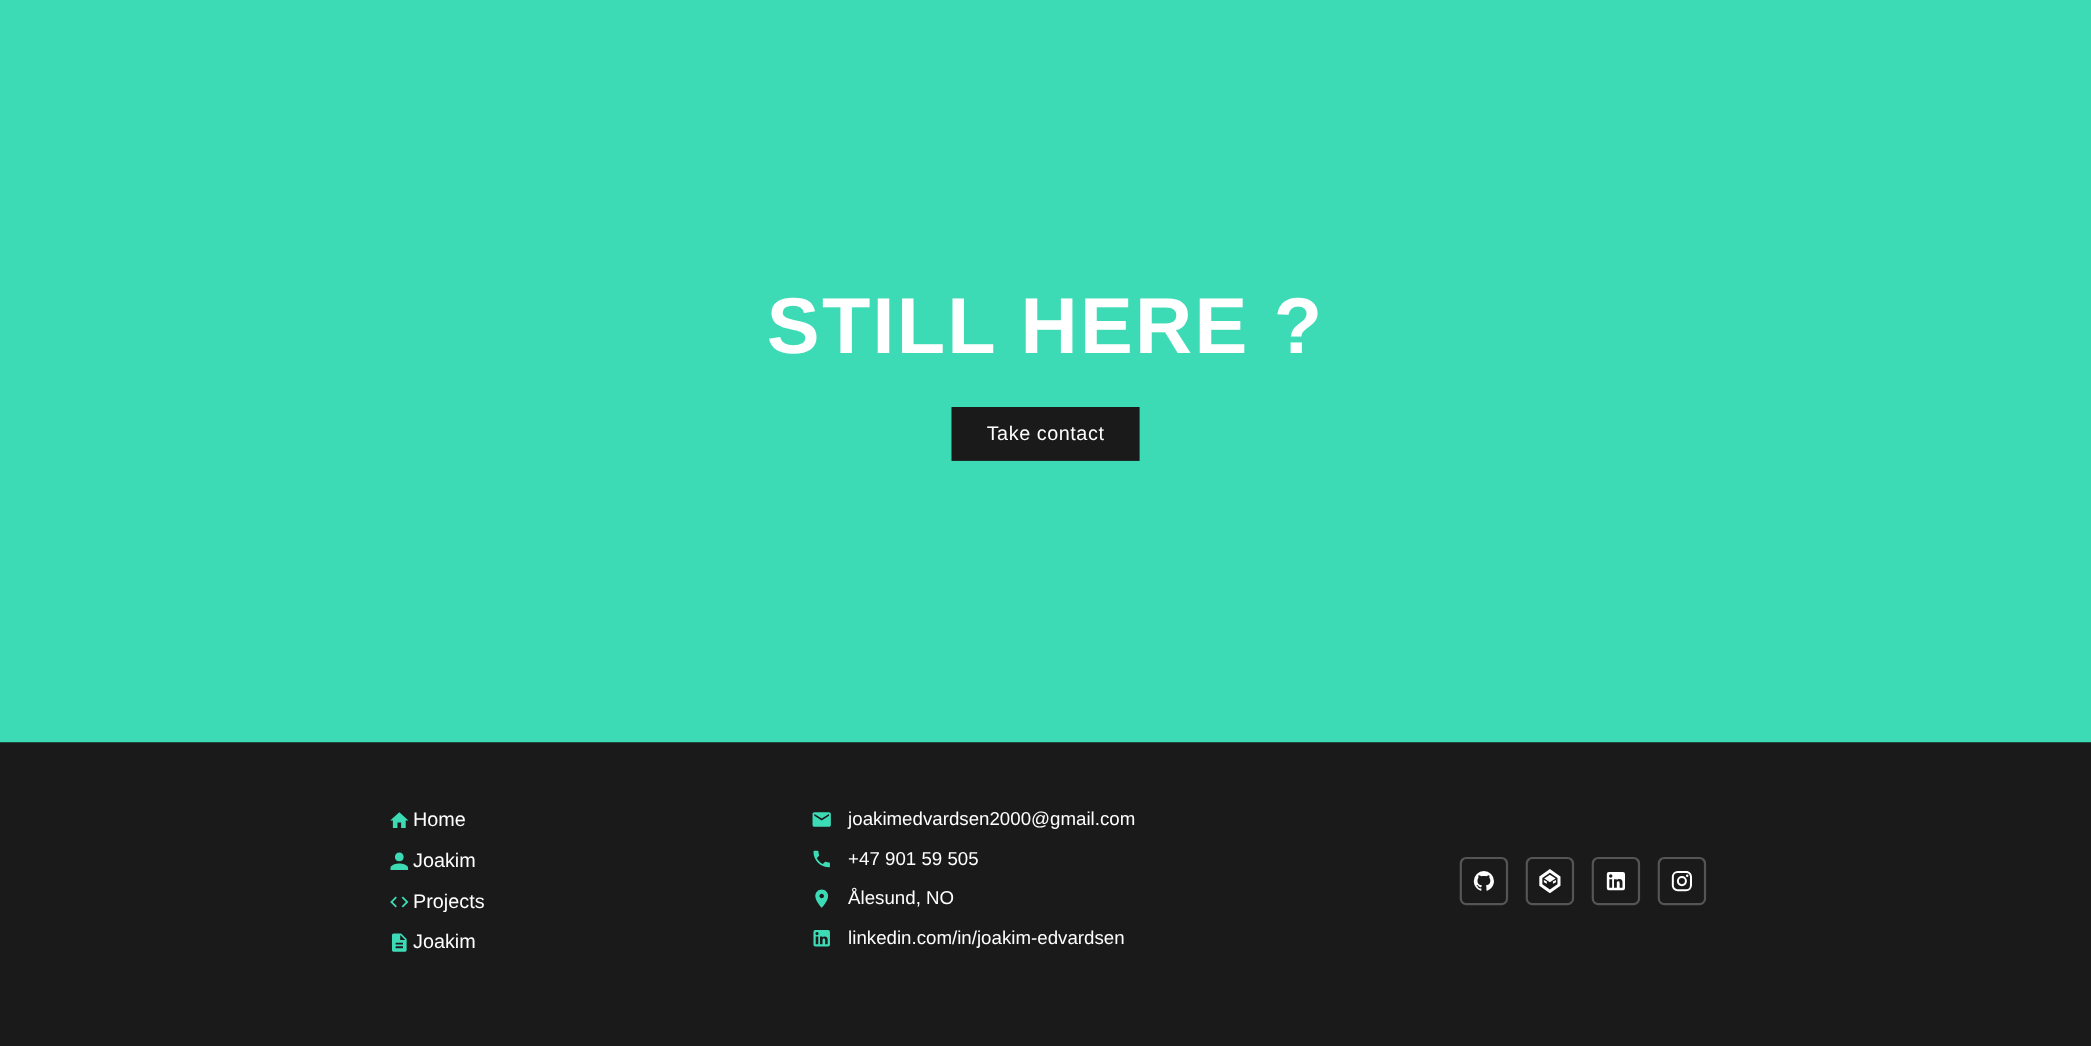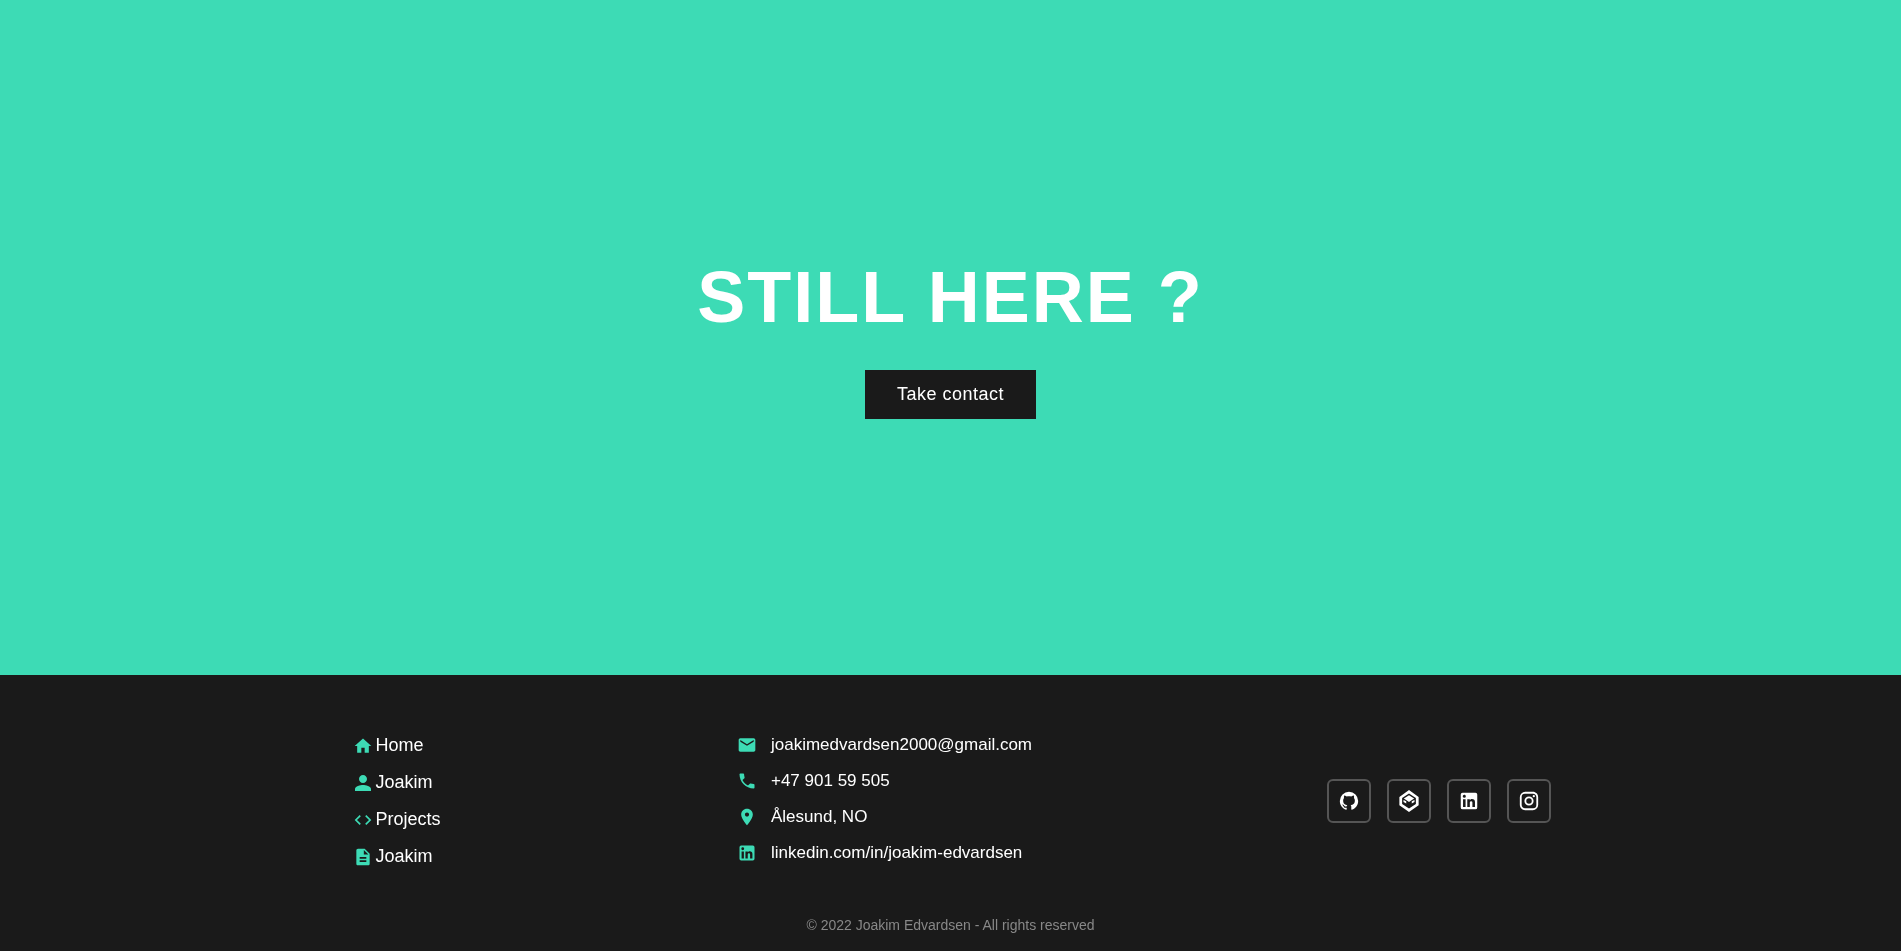--- a/index.html
+++ b/index.html
@@ -261,16 +261,13 @@
         <div class="social-icon-box" title="Instagram">
           <svg class="social-svg" viewBox="0 0 24 24" xmlns="http://www.w3.org/2000/svg">
             <path d="M7.8 2h8.4C19.4 2 22 4.6 22 7.8v8.4a5.8 5.8 0 0 1-5.8 5.8H7.8C4.6 22 2 19.4 2 16.2V7.8A5.8 5.8 0 0 1 7.8 2m-.2 2A3.6 3.6 0 0 0 4 7.6v8.8C4 18.39 5.61 20 7.6 20h8.8a3.6 3.6 0 0 0 3.6-3.6V7.6C20 5.61 18.39 4 16.4 4H7.6m9.65 1.5a1.25 1.25 0 0 1 1.25 1.25A1.25 1.25 0 0 1 17.25 8 1.25 1.25 0 0 1 16 6.75a1.25 1.25 0 0 1 1.25-1.25M12 7a5 5 0 0 1 5 5 5 5 0 0 1-5 5 5 5 0 0 1-5-5 5 5 0 0 1 5-5m0 2a3 3 0 0 0-3 3 3 3 0 0 0 3 3 3 3 0 0 0 3-3 3 3 0 0 0-3-3z"></path>
           </svg>
         </div>
       </div>
     </div>
 
   </div>
 
-  <div class="footer-bottom">
-    <span>© 2022 Joakim Edvardsen - All rights reserved</span>
-  </div>
 </footer>
 
 </body></html>

